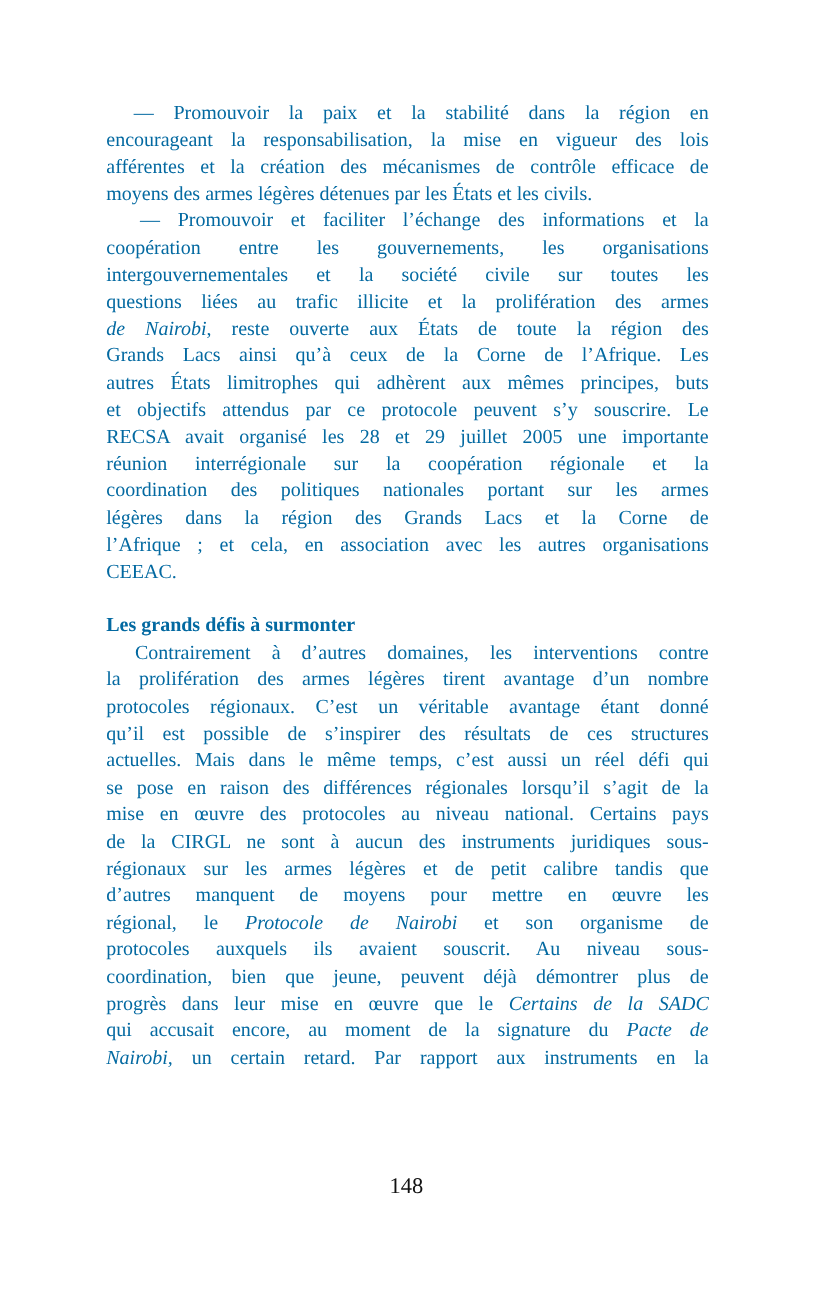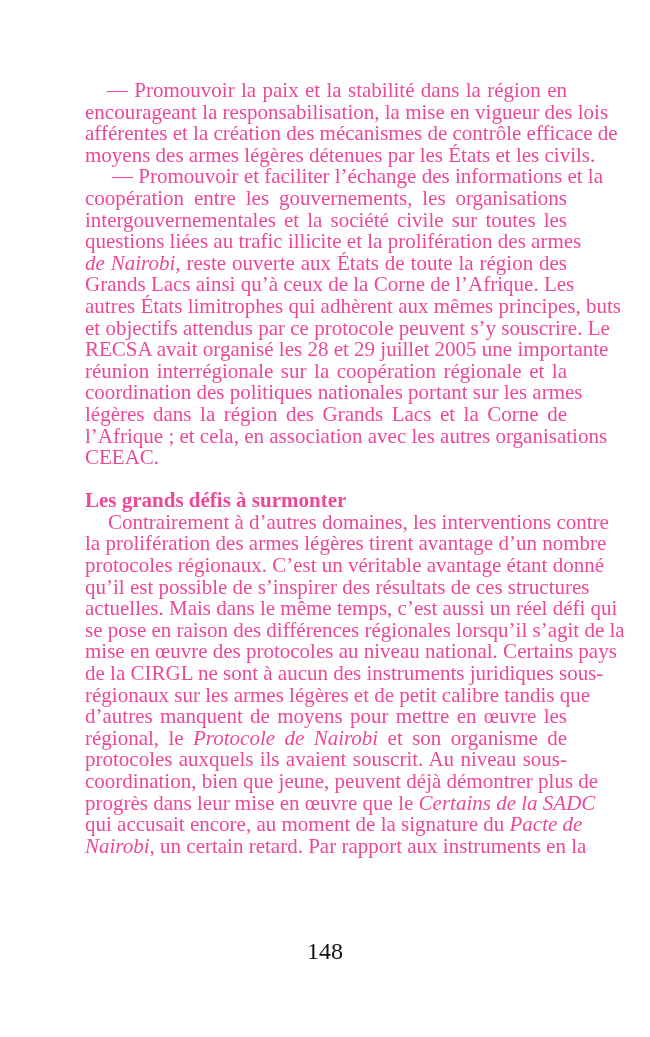--- a/index.html
+++ b/index.html
@@ -1,37 +1,37 @@
 <!DOCTYPE html>
 <html><head>
 <meta charset="utf-8">
 <style>
   html, body { margin: 0; padding: 0; background: #ffffff; }
   body { width: 650px; height: 1037px; position: relative; overflow: hidden; }
   .page {
     position: absolute; left: 85px; top: 80px; width: 482px;
     font-family: "Liberation Serif", "DejaVu Serif", serif;
-    font-size: 21px; color: #ec4899;
+    font-size: 16px; color: #0369a1;
   }
   .line {
     display: block; height: 21.6px; line-height: 21.6px;
     text-align: justify; text-align-last: justify; white-space: nowrap;
   }
   .line.last { text-align-last: left; }
   .line > span.inner { display: block; text-align: justify; text-align-last: justify; }
   .line.last > span.inner { text-align-last: left; }
   .indent1 { padding-left: 22px; }
   .indent2 { padding-left: 27px; }
   .indent3 { padding-left: 23px; }
   .gap { height: 21.6px; }
   .heading { font-weight: bold; text-align-last: left; }
   i { font-style: italic; }
   .folio {
     position: absolute; left: 0; width: 650px; top: 938px; text-align: center;
-    font-family: "Liberation Serif", "DejaVu Serif", serif; font-size: 24px; color: #111;
+    font-family: "Liberation Serif", "DejaVu Serif", serif; font-size: 18px; color: #111;
   }
 </style>
 </head>
 <body>
 
 <div class="page">
   <div id="p1">
       <div class="line indent1">
         <span class="inner"><span>— Promouvoir la paix et la stabilité dans la région en</span></span>
       </div>

